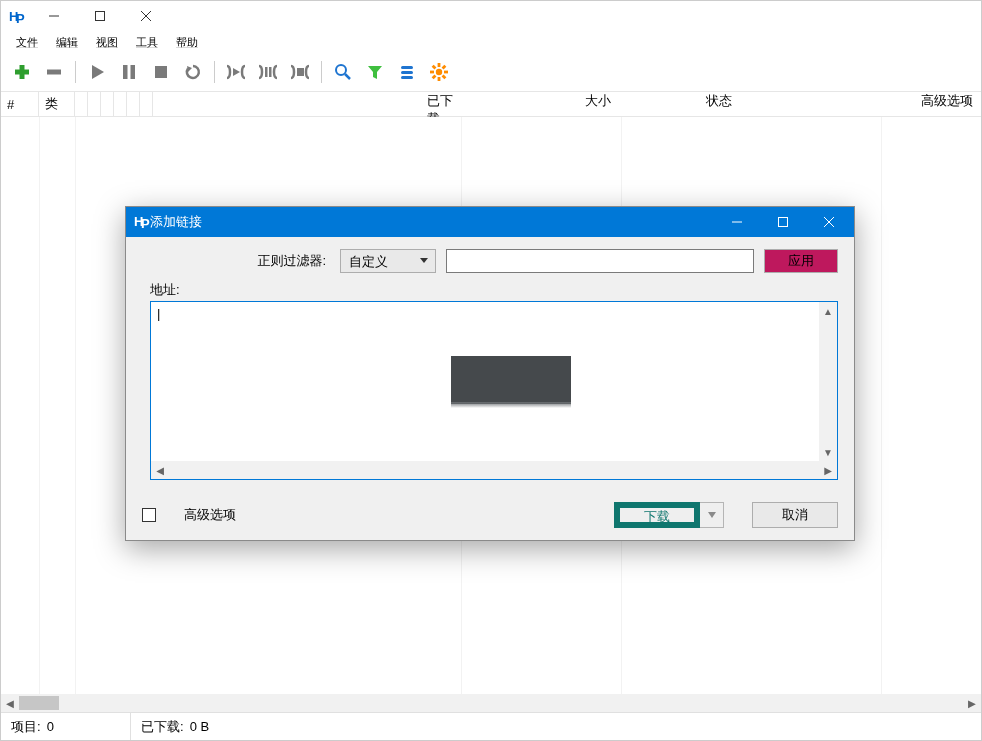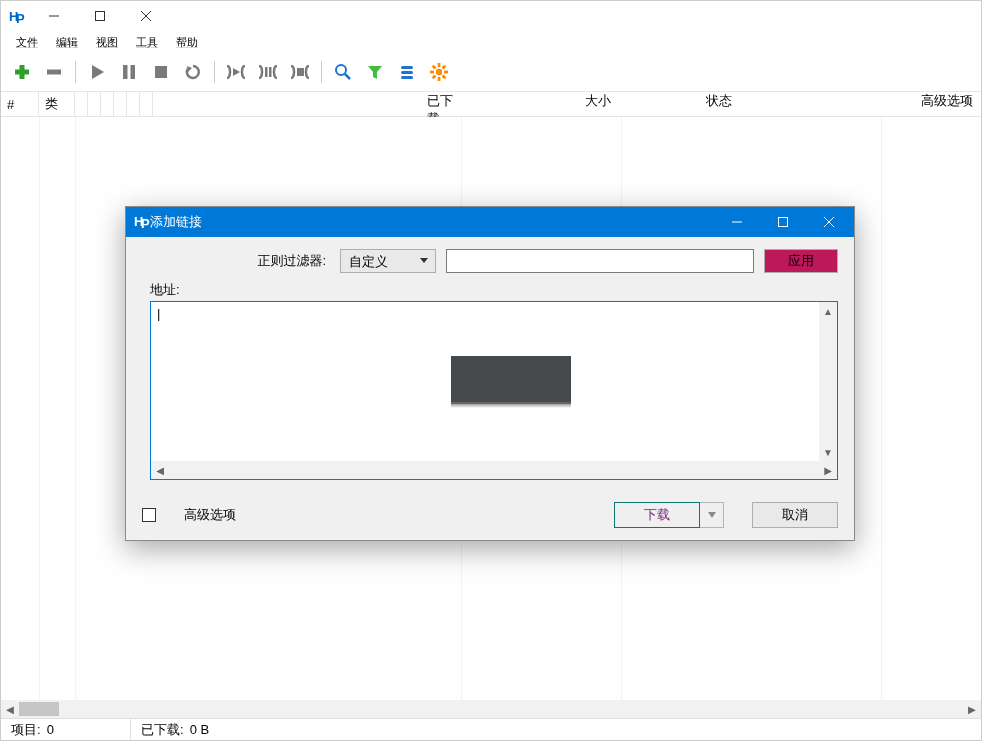--- a/index.html
+++ b/index.html
@@ -33,21 +33,21 @@
 
 .grid-body { flex: 1; position: relative; background: #fff; }
 .vline { position: absolute; top: 0; bottom: 0; width: 1px; background: #f2f2f2; }
 
 
 .hscroll { height: 18px; background: #f1f1f1; display:flex; align-items:center; }
 .hscroll .larrow, .hscroll .rarrow { width:18px; height:18px; display:flex; align-items:center; justify-content:center; color:#666; }
 .hscroll .thumb { height: 14px; background:#c6c6c6; border-radius:0; margin-left:0; }
 
 
-.statusbar { height: 22px; border-top: 1px solid #e0e0e0; display: flex; align-items: flex-start; font-size: 13px; }
+.statusbar { height: 28px; border-top: 1px solid #e0e0e0; display: flex; align-items: flex-start; font-size: 13px; }
 .status-seg { padding: 0 10px; border-right: 1px solid #e0e0e0; height:100%; display:flex; align-items:center; gap:6px; }
 .status-seg:last-child { border-right: none; }
 
 
 .backdrop { position: absolute; left:0; top:0; right:0; bottom:0; }
 .dialog { position:absolute; left:124px; top:205px; width:730px; height:335px; background:#f0f0f0; border:1px solid #8a8a8a; box-shadow: 0 8px 28px rgba(0,0,0,0.35); display:flex; flex-direction:column; }
 .dlg-title { height:30px; background:#0078d7; color:#fff; display:flex; align-items:center; padding:0 2px 0 8px; }
 .dlg-title .title { flex:1; font-size:13px; }
 .dlg-ctrls { display:flex; }
 .dlg-btn { width:46px; height:30px; display:flex; align-items:center; justify-content:center; }
@@ -69,21 +69,21 @@
 .urlbox-hscroll { height:18px; background:#f1f1f1; display:flex; align-items:center; justify-content:space-between; }
 .sbar-arrow { width:18px; height:18px; display:flex; align-items:center; justify-content:center; color:#666; font-size:10px;}
 
 .smudge { position:absolute; left:300px; top:54px; width:120px; height:48px; background:#45494c; }
 .smudge::after{content:""; position:absolute; left:0; right:0; bottom:-4px; height:6px; background:linear-gradient(#6a6e71, transparent);}
 
 .dlg-footer { display:flex; align-items:center; padding:12px 16px; gap:28px; }
 .chk { width:14px; height:14px; border:1px solid #333; background:#fff; display:inline-block; }
 .footer-spacer { flex:1; }
 .dl-btn-wrap { display:flex; }
-.dl-btn { width:86px; height:26px; border:1px solid #0f766e; background:#efefef; color:#701a75; }
+.dl-btn { width:86px; height:26px; border:6px solid #0f766e; background:#efefef; color:#0f766e; }
 .dl-split { width:24px; height:26px; border:1px solid #b5b5b5; border-left:none; background:#efefef; display:flex; align-items:center; justify-content:center; }
 .cancel-btn { width:86px; height:26px; border:1px solid #adadad; background:#e9e9e9; }
 
 </style>
 </head>
 <body>
 
 <div class="window">
 
   <div class="titlebar">

